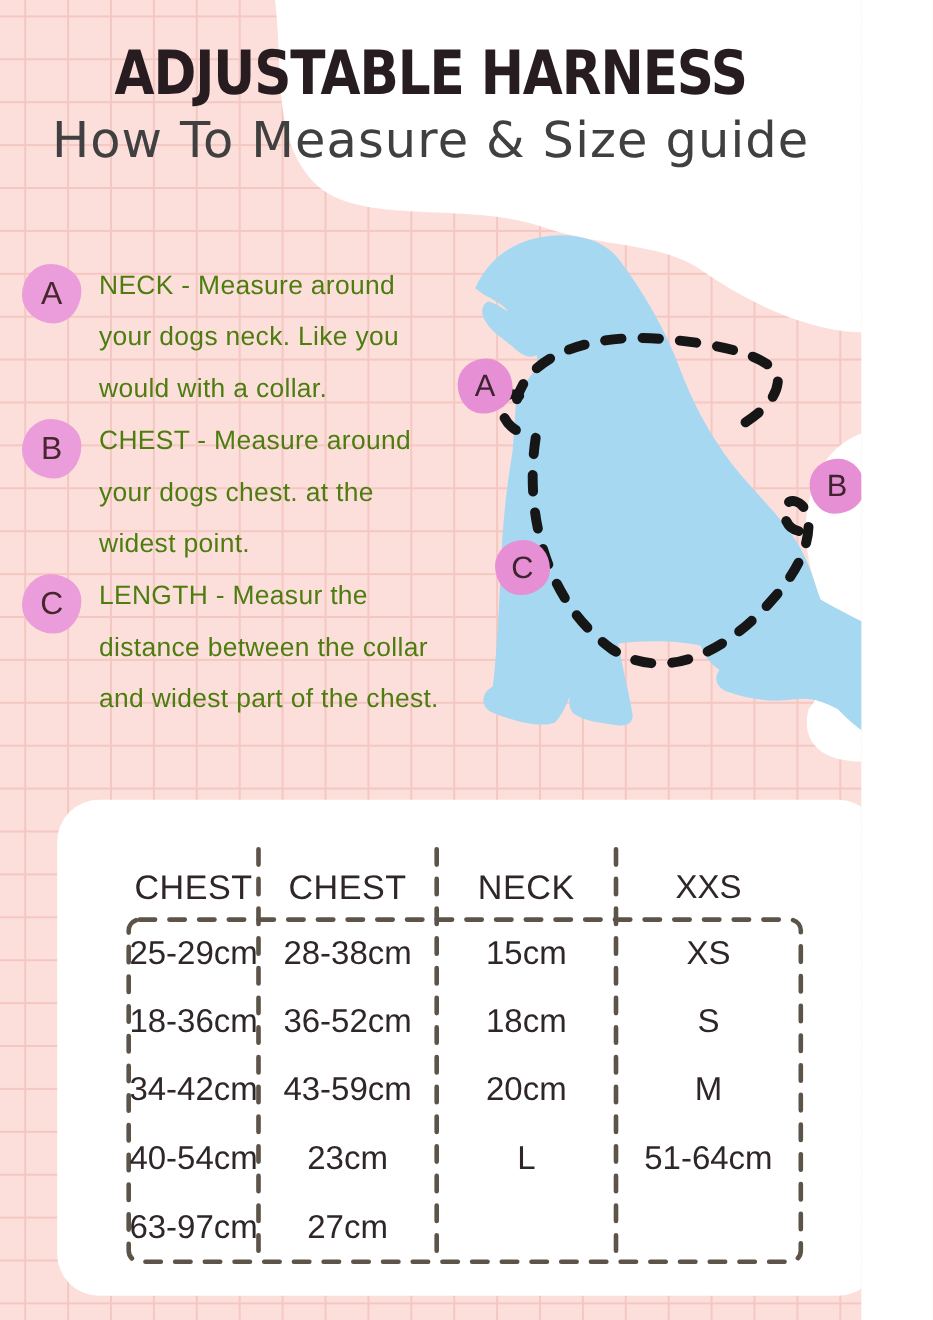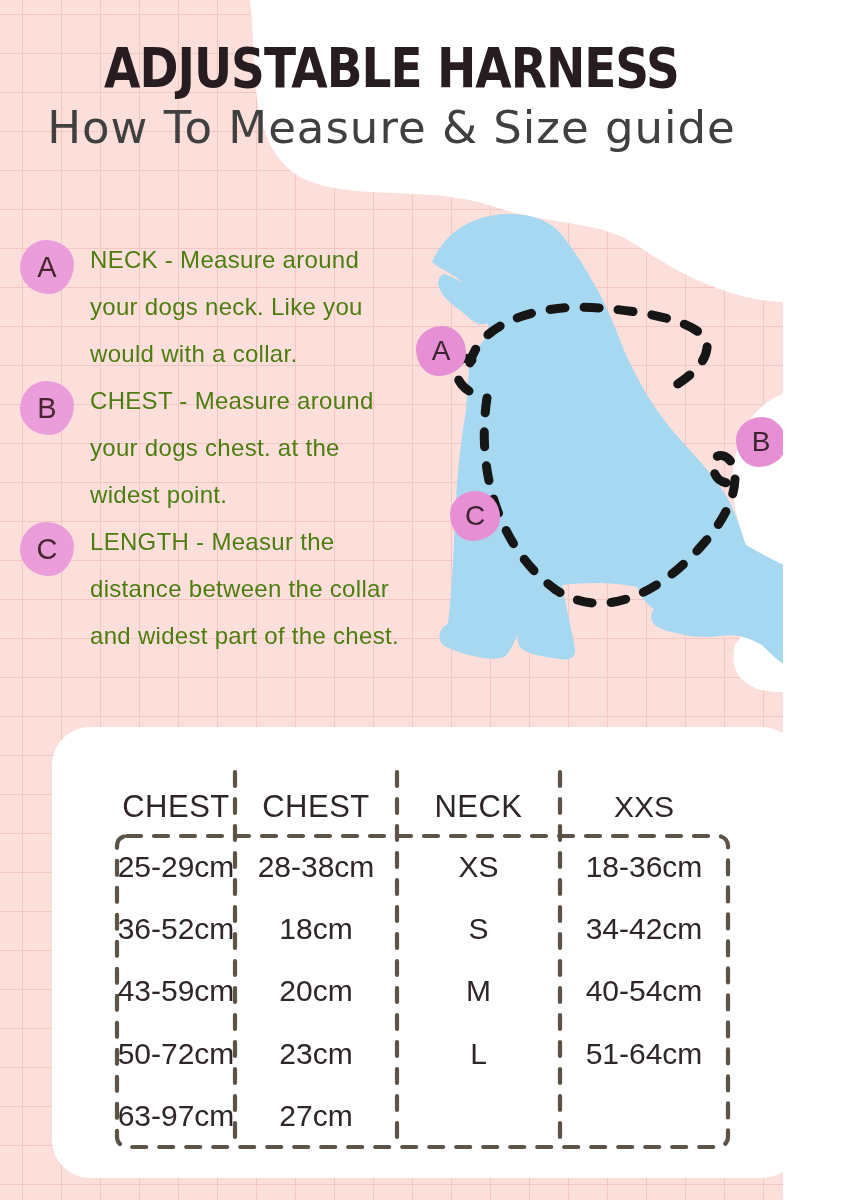--- a/index.html
+++ b/index.html
@@ -126,34 +126,34 @@
       </g>
     </svg>
     <div class="size-grid">
       <div class="thead-cell">CHEST</div>
       <div class="thead-cell">CHEST</div>
       <div class="thead-cell">NECK</div>
 
       <div class="cell">XXS</div>
       <div class="cell">25-29cm</div>
       <div class="cell">28-38cm</div>
+      <div class="cell">15cm</div>
 
       <div class="cell">XS</div>
       <div class="cell">18-36cm</div>
       <div class="cell">36-52cm</div>
       <div class="cell">18cm</div>
 
       <div class="cell">S</div>
       <div class="cell">34-42cm</div>
       <div class="cell">43-59cm</div>
       <div class="cell">20cm</div>
 
       <div class="cell">M</div>
       <div class="cell">40-54cm</div>
-      <div class="cell">50-72cm</div>
       <div class="cell">23cm</div>
 
       <div class="cell">L</div>
       <div class="cell">51-64cm</div>
       <div class="cell">63-97cm</div>
       <div class="cell">27cm</div>
     </div>
   </div>
 
 </div>

